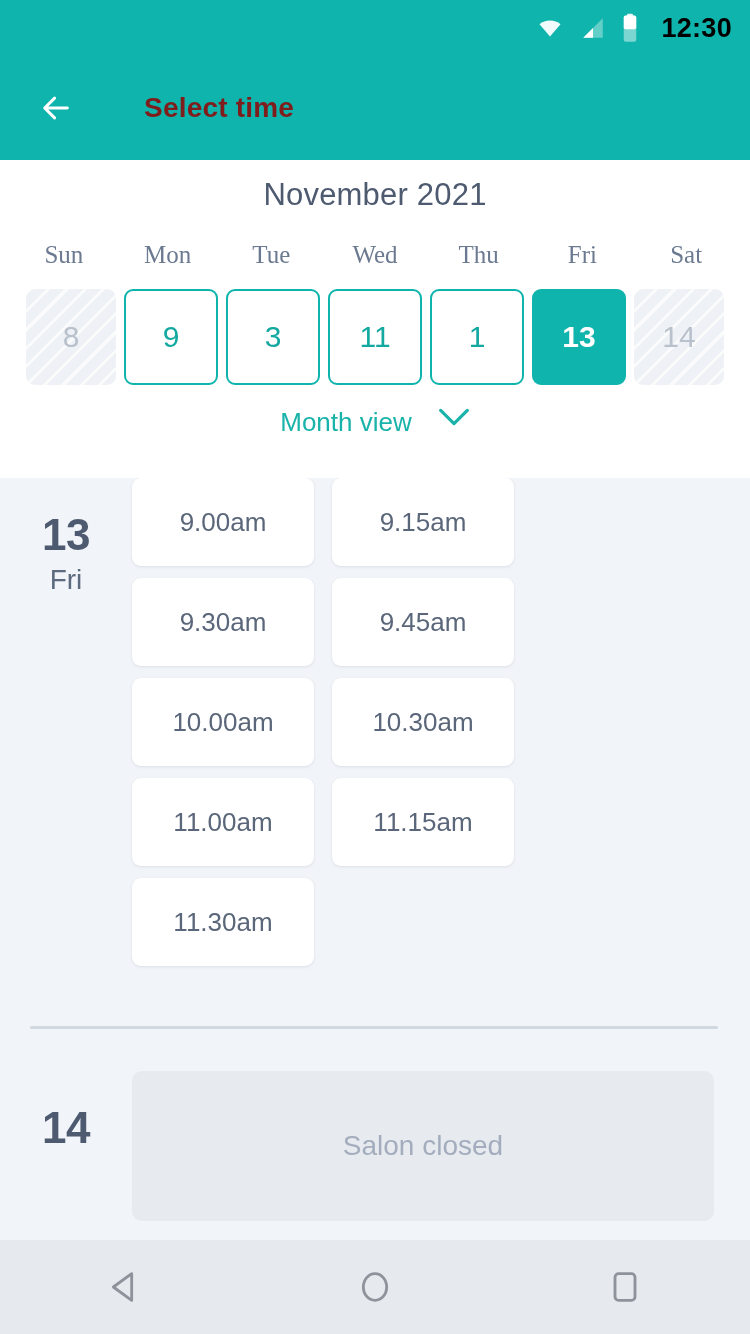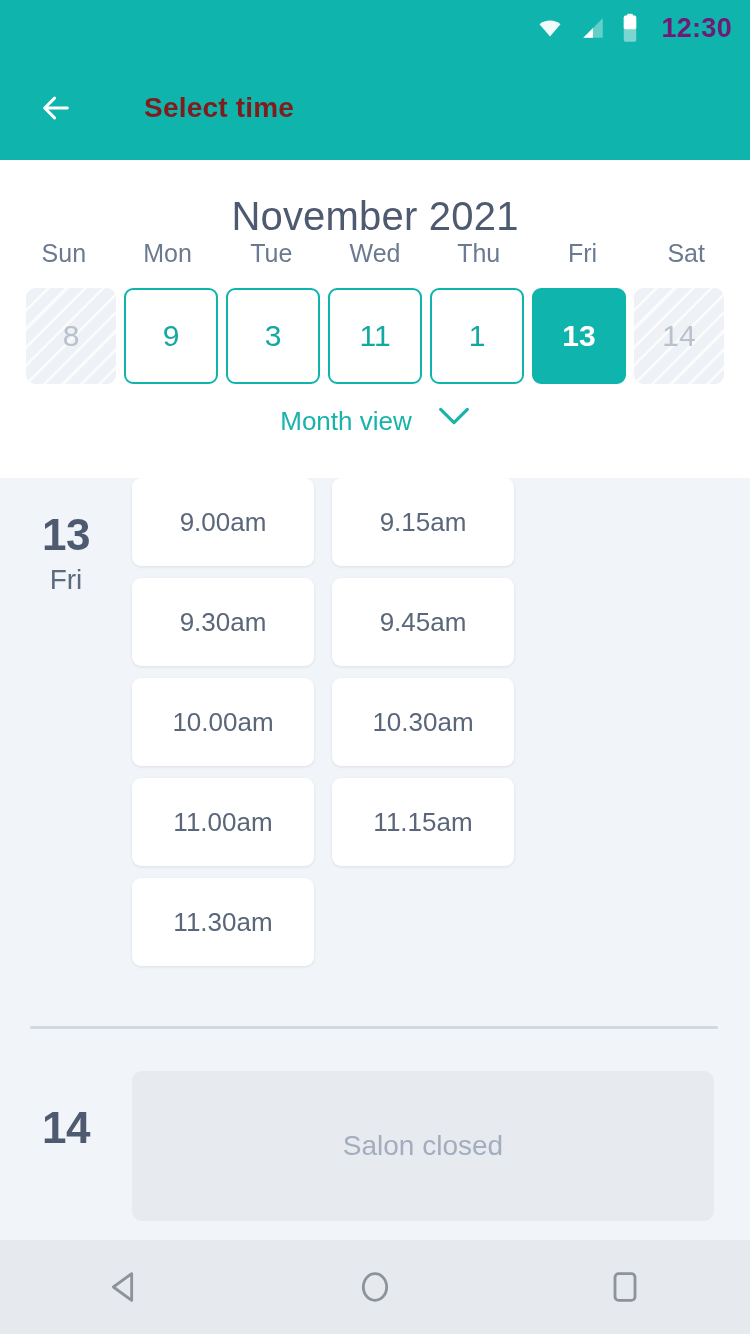--- a/index.html
+++ b/index.html
@@ -11,43 +11,43 @@
   }
   #app { position:relative; width:750px; height:1334px; }
 
   
   .statusbar{
     position:absolute; top:0; left:0; width:750px; height:56px;
     background:#0fb5ac; display:flex; align-items:center;
     justify-content:flex-end; padding-right:18px; gap:14px;
   }
   .sb-icon{ display:flex; align-items:center; justify-content:center; }
-  .sb-time{ color:#701a75; font-size:27px; font-weight:bold; letter-spacing:.3px; margin-left:8px; }
+  .sb-time{ color:#000000; font-size:27px; font-weight:bold; letter-spacing:.3px; margin-left:8px; }
 
   
   .appbar{
     position:absolute; top:56px; left:0; width:750px; height:104px;
     background:#0fb5ac; display:flex; align-items:center;
   }
   .back-btn{ width:56px; height:56px; margin-left:28px; display:flex;
     align-items:center; justify-content:center; cursor:pointer; }
   .appbar-title{ color:#7f1d1d; font-size:28px; font-weight:bold;
     margin-left:60px; letter-spacing:.2px; }
 
   
   .calendar{
     position:absolute; top:160px; left:0; width:750px; height:318px;
     background:#ffffff;
   }
   .month-title{
-    text-align:center; color:#4e5a70; font-size:40px;
-    padding-top:34px; letter-spacing:.2px;
+    text-align:center; color:#4e5a70; font-size:31px;
+    padding-top:17px; letter-spacing:.2px;
   }
   .weekday-row{
-    display:flex; padding:0 12px;
+    display:flex; margin-top:28px; padding:0 12px;font-family:Liberation Serif, serif;
   }
   .weekday{
     flex:1; text-align:center; color:#6b7a90; font-size:25px;
   }
   .days-row{
     display:flex; margin-top:20px; padding:0 22px; gap:0;
   }
   .day-cell{
     flex:1; height:96px; margin:0 4px; border-radius:9px;
     display:flex; align-items:center; justify-content:center;

